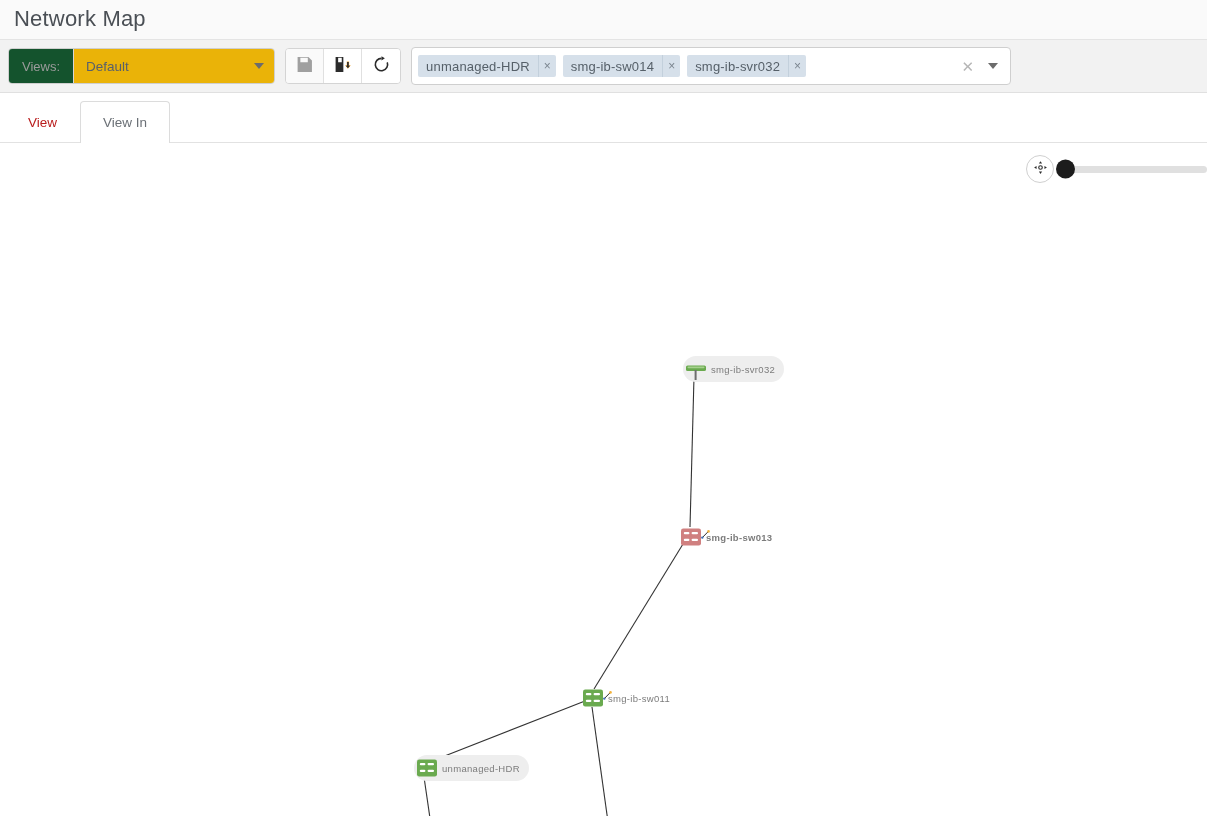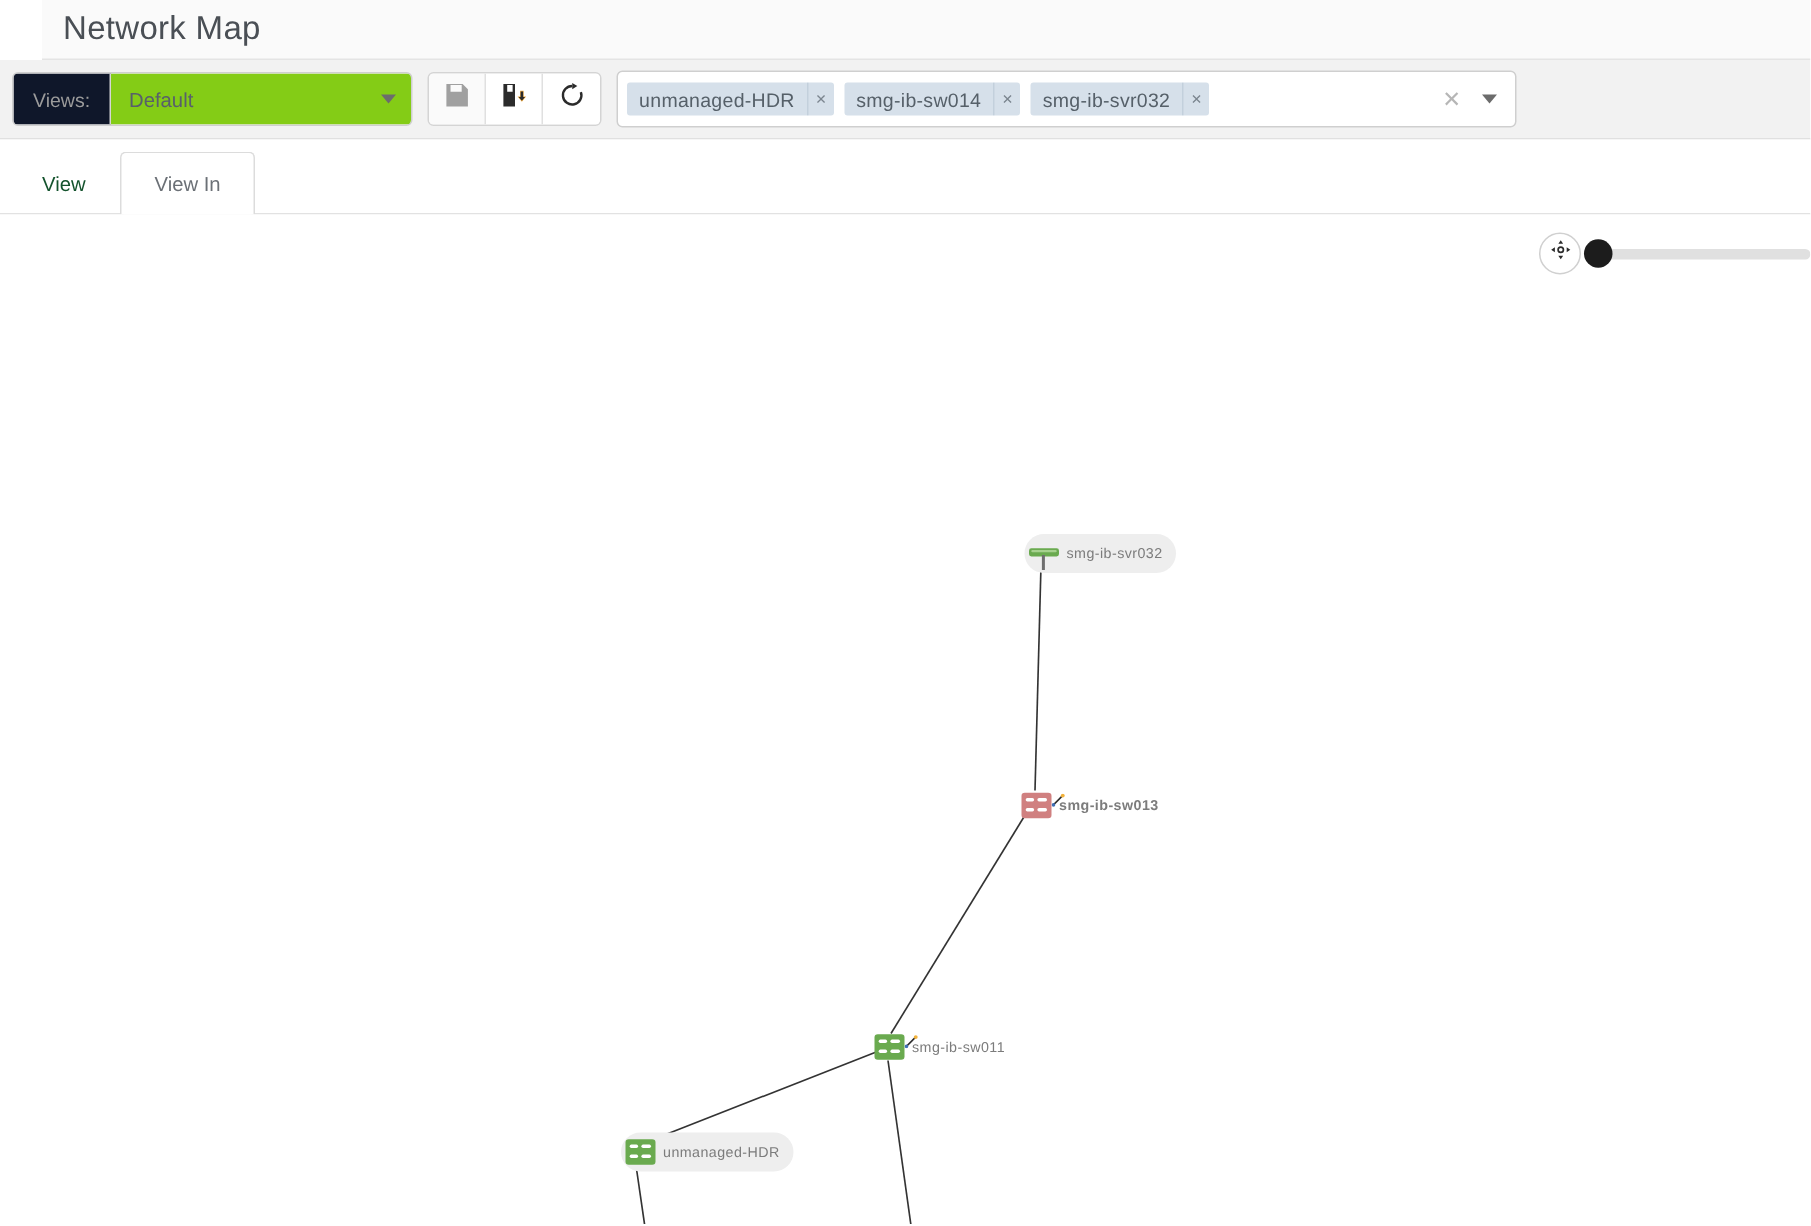--- a/index.html
+++ b/index.html
@@ -13,21 +13,20 @@
   }
 
   
   #app-header {
     height: 40px;
     background: #fafafa;
     border-bottom: 1px solid #e4e4e4;
     display: flex;
     align-items: center;
     padding: 0 14px;
-    margin-left: 28px;
   }
   #page-title {
     font-size: 22px;
     font-weight: 400;
     color: #4a4f55;
     letter-spacing: 0.2px;
     line-height: 1;
     padding-bottom: 2px;
   }
 
@@ -45,34 +44,34 @@
   .views-group {
     display: flex;
     align-items: center;
     height: 36px;
     border: 1px solid #cfcfcf;
     border-radius: 4px;
     overflow: hidden;
     background: #fff;
   }
   .views-label {
-    background: #0f172a;
+    background: #14532d;
     color: #9b9b9b;
     font-size: 13px;
     padding: 0 13px;
     height: 100%;
     display: flex;
     align-items: center;
     border-right: 1px solid #d6d6d6;
     white-space: nowrap;
   }
   .views-select {
     width: 200px;
     height: 100%;
-    background: #84cc16;
+    background: #eab308;
     display: flex;
     align-items: center;
     justify-content: space-between;
     padding: 0 10px 0 12px;
     gap: 20px;
   }
   .views-select .val {
     font-size: 13.5px;
     color: #58606b;
   }
@@ -160,21 +159,21 @@
     display: flex;
     align-items: flex-end;
     padding-left: 5px;
   }
   .tab {
     height: 42px;
     padding: 0 22px;
     display: flex;
     align-items: center;
     font-size: 13.5px;
-    color: #14532d;
+    color: #b91c1c;
     border: 1px solid transparent;
     border-bottom: none;
     margin-bottom: -1px;
     border-radius: 4px 4px 0 0;
   }
   .tab.active {
     background: #ffffff;
     border-color: #dcdcdc;
     color: #6b7076;
   }

